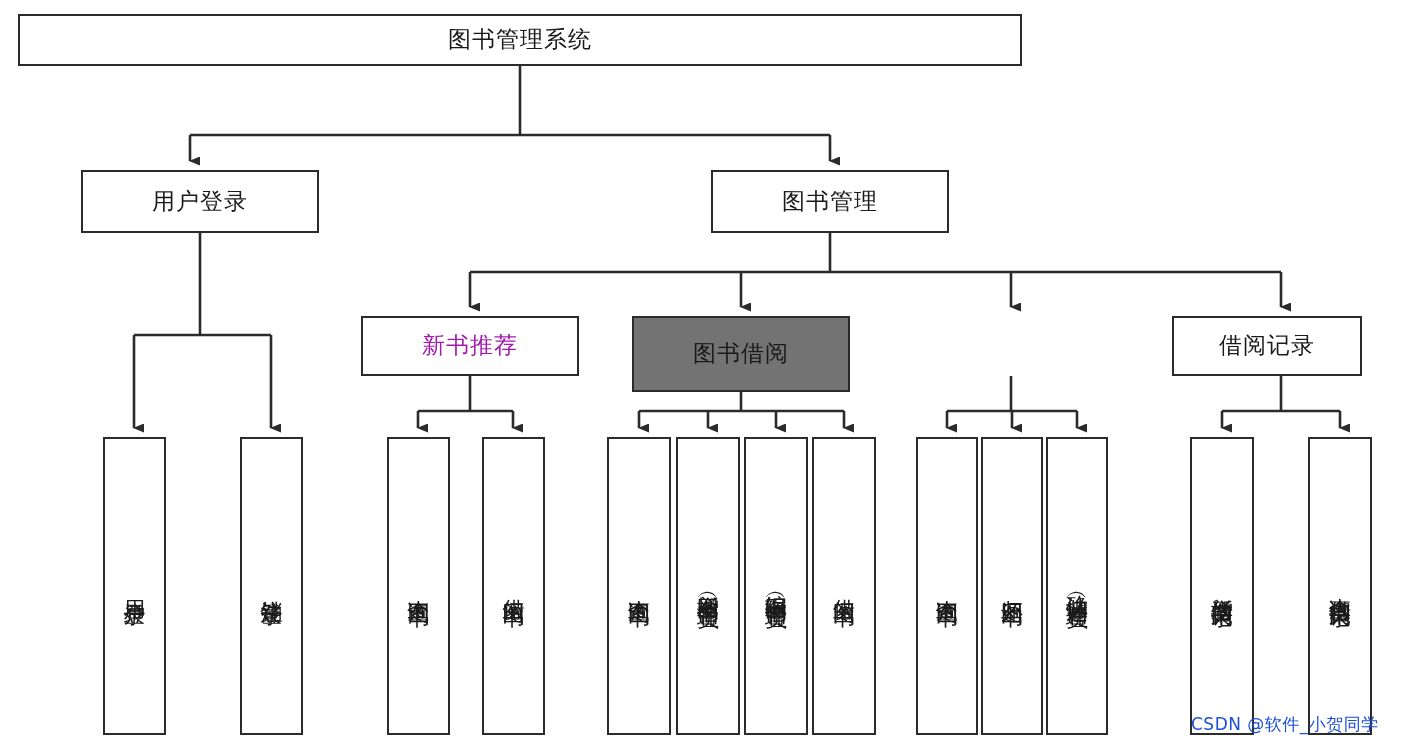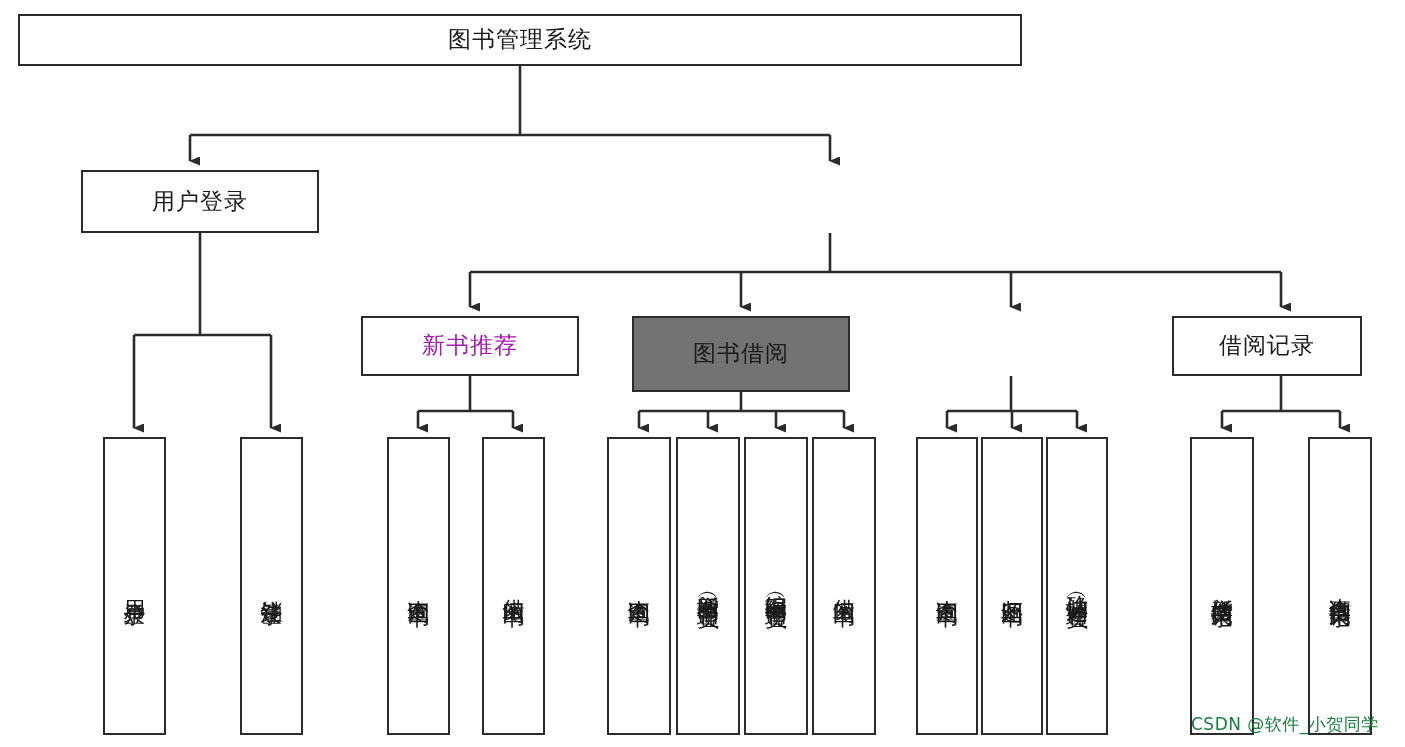--- a/index.html
+++ b/index.html
@@ -116,20 +116,21 @@
       <path d="M1281,376 L1281,411"></path>
       <path d="M1222,411 L1340,411"></path>
       <path d="M1222,411 L1222,428" marker-end="url(#arrowhead)"></path>
       <path d="M1340,411 L1340,428" marker-end="url(#arrowhead)"></path>
     </g>
   </svg>
 
   <div class="node horizontal" id="node-root" style="left: 18px; top: 14px; width: 1004px; height: 52px; border-color: rgb(43, 43, 43); background: rgb(255, 255, 255); color: rgb(26, 26, 26);">图书管理系统</div>
 
   <div class="node horizontal" id="node-user-login" style="left: 81px; top: 170px; width: 238px; height: 63px; border-color: rgb(43, 43, 43); background: rgb(255, 255, 255); color: rgb(26, 26, 26);">用户登录</div>
+  <div class="node horizontal" id="node-book-management" style="left: 711px; top: 170px; width: 238px; height: 63px; border-color: rgb(43, 43, 43); background: rgb(255, 255, 255); color: rgb(26, 26, 26);">图书管理</div>
 
   <div class="node horizontal" id="node-new-book-recommend" style="left: 361px; top: 316px; width: 218px; height: 60px; border-color: rgb(43, 43, 43); background: rgb(255, 255, 255); color: #a21caf;">新书推荐</div>
   <div class="node horizontal" id="node-book-borrow" style="left: 632px; top: 316px; width: 218px; height: 76px; border-color: rgb(43, 43, 43); background: #737373; color: rgb(26, 26, 26);">图书借阅</div>
   <div class="node horizontal" id="node-borrow-record" style="left: 1172px; top: 316px; width: 190px; height: 60px; border-color: rgb(43, 43, 43); background: rgb(255, 255, 255); color: rgb(26, 26, 26);">借阅记录</div>
 
   <div class="node vertical" style="left: 103px; top: 437px; width: 63px; height: 298px; border-color: rgb(43, 43, 43); background: rgb(255, 255, 255); color: rgb(26, 26, 26);">
     <span class="vlabel">用户登录</span>
   </div>
   <div class="node vertical" style="left: 240px; top: 437px; width: 63px; height: 298px; border-color: rgb(43, 43, 43); background: rgb(255, 255, 255); color: rgb(26, 26, 26);">
     <span class="vlabel">注销登录</span>
@@ -161,15 +162,15 @@
   <div class="node vertical" style="left: 1046px; top: 437px; width: 62px; height: 298px; border-color: rgb(43, 43, 43); background: rgb(255, 255, 255); color: rgb(26, 26, 26);">
     <span class="vlabel">确认归还（管理员）</span>
   </div>
   <div class="node vertical" style="left: 1190px; top: 437px; width: 64px; height: 298px; border-color: rgb(43, 43, 43); background: rgb(255, 255, 255); color: rgb(26, 26, 26);">
     <span class="vlabel">新增借阅记录</span>
   </div>
   <div class="node vertical" style="left: 1308px; top: 437px; width: 64px; height: 298px; border-color: rgb(43, 43, 43); background: rgb(255, 255, 255); color: rgb(26, 26, 26);">
     <span class="vlabel">查询借阅记录</span>
   </div>
 
-  <div class="watermark" style="left: 1191px; top: 713px; color: #15803d;">CSDN @软件_小贺同学</div>
+  <div class="watermark" style="left: 1191px; top: 713px; color: #1d4ed8;">CSDN @软件_小贺同学</div>
 
 </div>
 
 </body></html>

